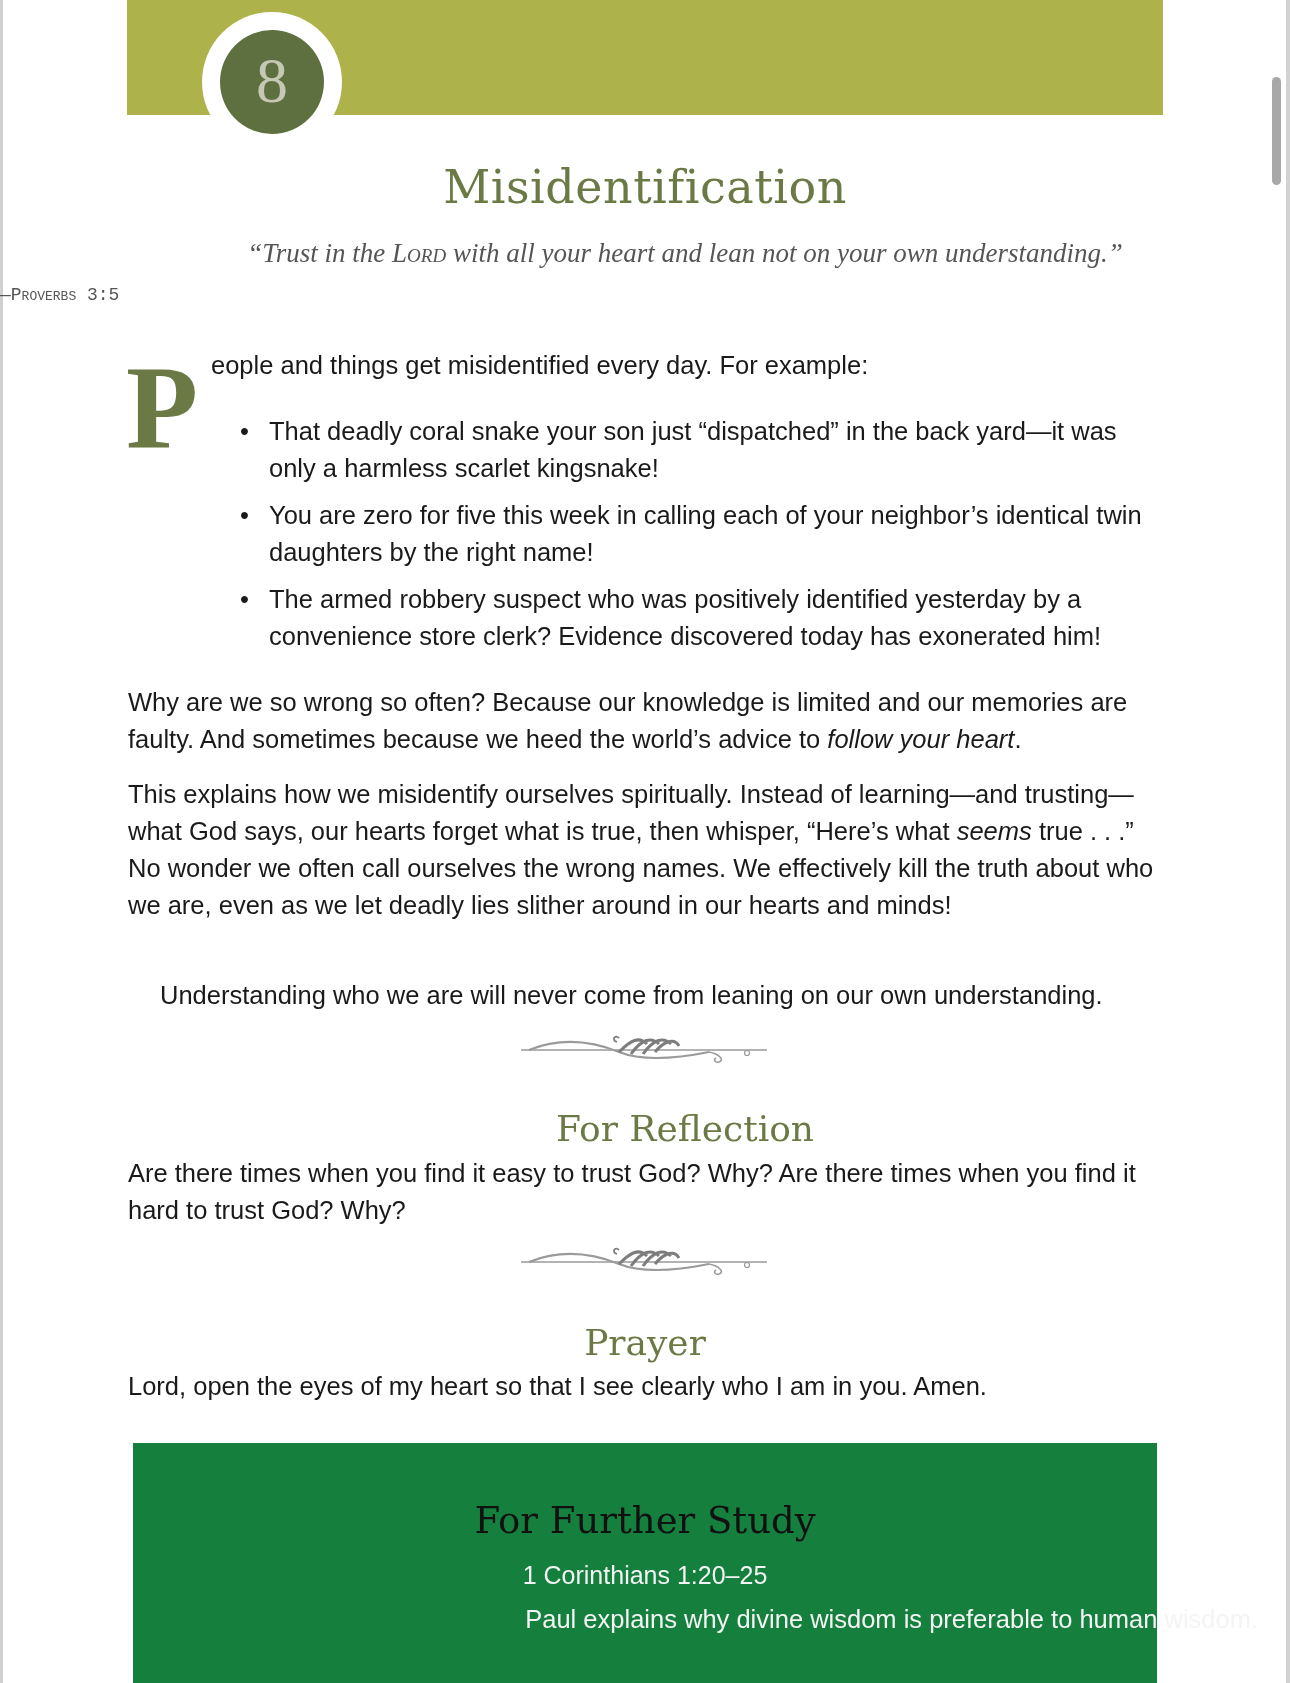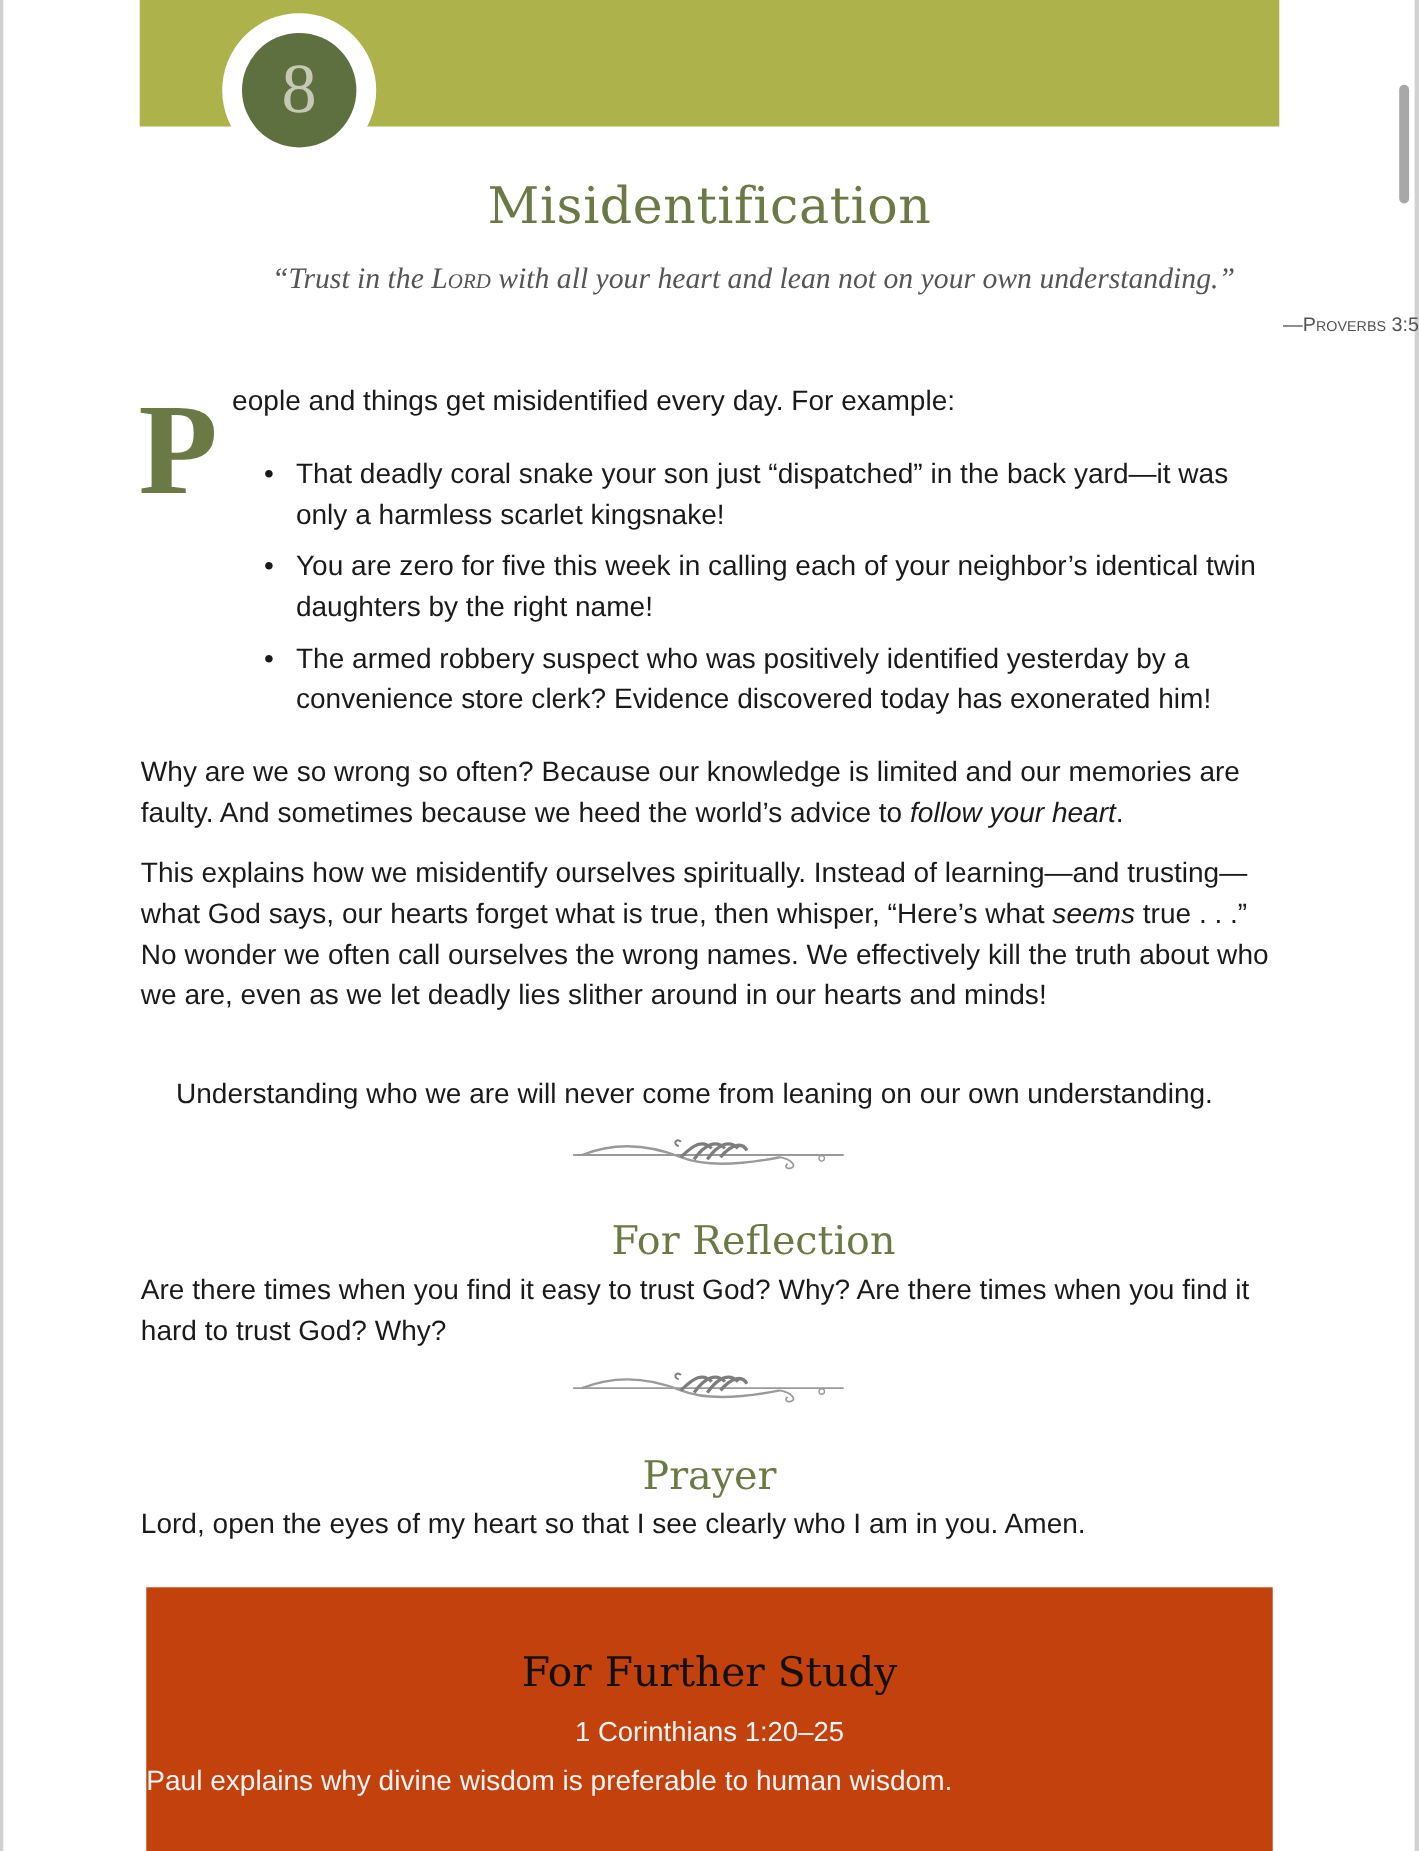--- a/index.html
+++ b/index.html
@@ -17,22 +17,22 @@
   .badge-outer { position:absolute; left:202px; top:12px; width:140px; height:140px; border-radius:50%; background:#ffffff; }
   .badge-inner { position:absolute; left:220px; top:30px; width:104px; height:104px; border-radius:50%; background:#5f7040;
     display:flex; align-items:center; justify-content:center; }
   .badge-num { font-family:"Liberation Serif", serif; font-size:64px; color:#c5c8b4; line-height:1; margin-top:-2px; }
 
   .title { position:absolute; left:0; width:1290px; top:160px; text-align:center;
     font-family:"DejaVu Serif", serif; font-size:46px; color:#6b7a45; letter-spacing:0.5px; }
   .quote { position:absolute; left:0; width:1290px; top:238px; text-align:center;
     font-family:"Liberation Serif", serif; font-style:italic; font-size:27px; color:#555555;padding-left:40px; }
   .quote .sc { font-style:italic; font-variant:small-caps; }
-  .attrib { position:absolute; left:0; width:1290px; top:285px; text-align:right;
-    font-family:Liberation Sans, sans-serif; font-size:18px; color:#555555; font-variant:small-caps; }
+  .attrib { position:absolute; left:0; width:1290px; top:285px; text-align:left;
+    font-family:Liberation Mono, monospace; font-size:18px; color:#555555; font-variant:small-caps; }
 
   .dropcap { position:absolute; left:126px; top:350px; font-family:"Liberation Serif", serif; font-weight:bold;
     font-size:118px; line-height:1; color:#6b7a45; }
 
   .body-text { position:absolute; font-size:25.5px; line-height:37px; color:#1a1a1a; }
   .lead { left:211px; top:347px; width:960px; }
   ul.bullets { position:absolute; left:230px; top:413px; width:940px; margin:0; padding:0; list-style:none; }
   ul.bullets li { position:relative; padding-left:39px; font-size:25.5px; line-height:37px; margin-bottom:10px; }
   ul.bullets li .dot { position:absolute; left:10px; top:0; }
 
@@ -44,25 +44,25 @@
   .div1 { top:1030px; }
   .div2 { top:1242px; }
 
   .sec-head { position:absolute; left:0; width:1290px; text-align:center; font-family:"DejaVu Serif", serif;
     font-size:36px; color:#6b7a45; }
   .reflect-head { top:1108px;margin-left:40px; }
   .reflect-text { left:128px; top:1155px; width:1040px; }
   .prayer-head { top:1322px; }
   .prayer-text { left:128px; top:1368px; width:1040px; }
 
-  .study-box { position:absolute; left:133px; top:1443px; width:1024px; height:240px; background:#c2410c; }
+  .study-box { position:absolute; left:133px; top:1443px; width:1024px; height:240px; background:#15803d; }
   .study-head { position:absolute; left:0; width:1024px; top:56px; text-align:center;
     font-family:"DejaVu Serif", serif; font-size:37px; color:#111111; }
   .study-ref { position:absolute; left:0; width:1024px; top:118px; text-align:center; font-size:25px; color:#f4f4f4; }
-  .study-desc { position:absolute; left:0; width:1125px; top:162px; text-align:left; font-size:25.5px; color:#f4f4f4; }
+  .study-desc { position:absolute; left:0; width:1125px; top:162px; text-align:right; font-size:25.5px; color:#f4f4f4; }
 </style>
 </head>
 <body>
 
 <div class="left-edge"></div>
 <div class="right-edge"></div>
 <div class="scroll-thumb"></div>
 
 <div class="banner"></div>
 <div class="badge-outer"></div>

